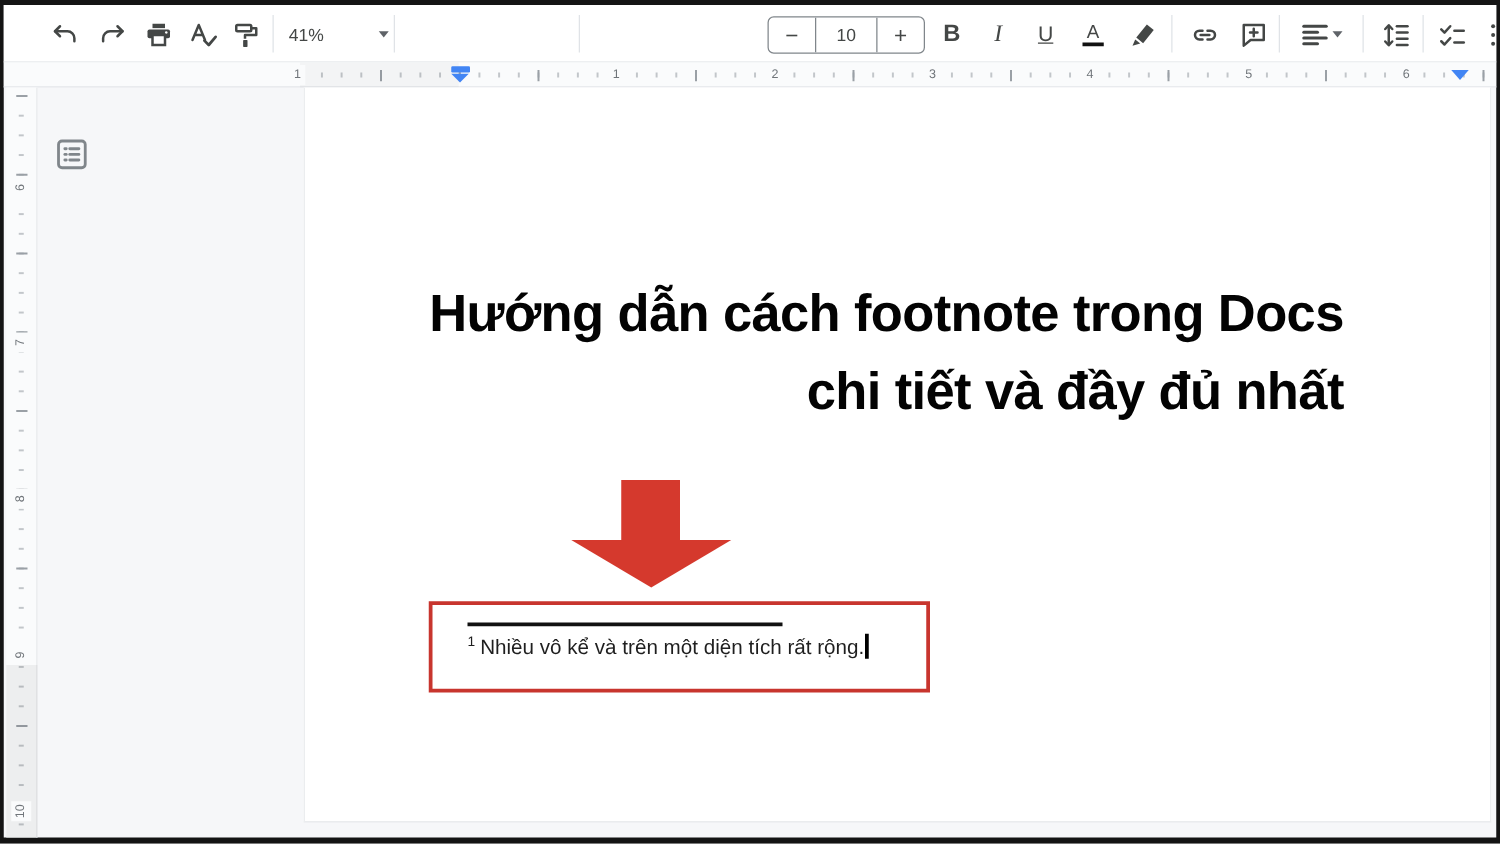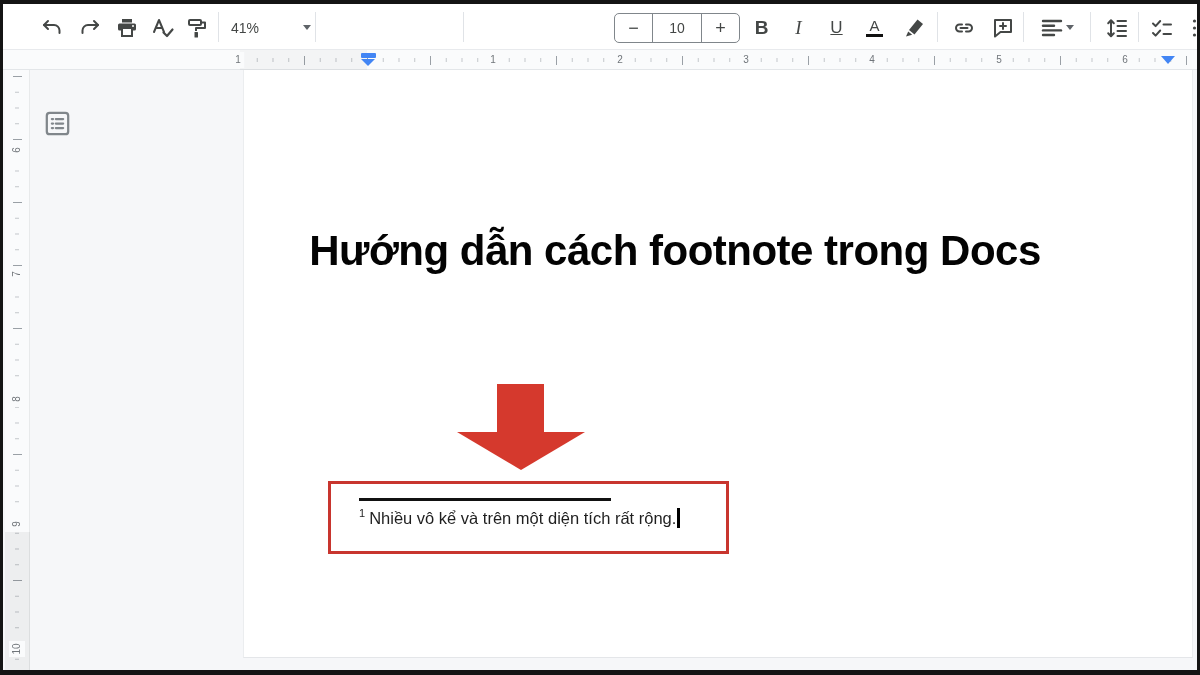--- a/index.html
+++ b/index.html
@@ -43,26 +43,26 @@
      background-size:9px 63px,4px 15.75px;
      background-position:center 6px,center 6px;
      background-repeat:repeat-y,repeat-y; }
   .ruler-v .vshade { position:absolute; left:0; top:462px; width:25px; height:138px; background:rgba(0,0,0,0.05); }
   .vnum { position:absolute; left:50%; width:16px; height:16px; line-height:16px; text-align:center; font-size:10px; color:#70757a; background:#fafbfc; transform:translate(-50%,-50%) rotate(-90deg); }
 
   
   .page { position:absolute; left:243px; top:70px; width:950px; height:588px; background:#ffffff; border-left:1px solid #ebedef; border-right:1px solid #ebedef; border-bottom:1px solid #e4e6e9; cursor:text; }
   .outline-btn { position:absolute; left:42px; top:108px; width:30px; height:30px; display:flex; align-items:center; justify-content:center; cursor:pointer; background:transparent; border:none; }
 
-  .doc-title { position:absolute; left:275px; top:220px; width:800px; text-align:center; font-weight:bold; font-size:42px; line-height:62px; color:#030303; letter-spacing:-0.5px; }
+  .doc-title { position:absolute; left:275px; top:220px; width:800px; text-align:right; font-weight:bold; font-size:42px; line-height:62px; color:#030303; letter-spacing:-0.5px; }
 
   .arrow-shaft { position:absolute; left:497px; top:384px; width:47px; height:49px; background:#d5392d; }
   .arrow-head { position:absolute; left:457px; top:432px; width:0; height:0; border-left:64px solid transparent; border-right:64px solid transparent; border-top:38px solid #d5392d; }
 
-  .fnbox { position:absolute; left:328px; top:481px; width:401px; height:73px; border:3px solid #c8352e; background:#ffffff; }
+  .fnbox { position:absolute; left:343px; top:481px; width:401px; height:73px; border:3px solid #c8352e; background:#ffffff; }
   .fnline { position:absolute; left:28px; top:14px; width:252px; height:2.5px; background:#111111; }
   .fntext { position:absolute; left:28px; top:23px; font-size:16.5px; color:#1f1f1f; white-space:nowrap; }
   .fntext sup { font-size:11px; margin-right:4px; }
   .text-cursor { display:inline-block; width:2.5px; height:20px; background:#000; vertical-align:-4px; margin-left:1px; }
 
   svg.ic { display:block; }
 </style>
 </head>
 <body>
 
@@ -267,20 +267,21 @@
         <line x1="7" y1="16" x2="8" y2="16"></line>
           <line x1="10.5" y1="16" x2="17" y2="16"></line>
       </g>
     </svg>
   </button>
 
   <div class="page"></div>
 
   <div class="doc-title">
     <div>Hướng dẫn cách footnote trong Docs</div>
+    <div>chi tiết và đầy đủ nhất</div>
   </div>
 
   <div class="arrow-shaft"></div>
   <div class="arrow-head"></div>
 
   <div class="fnbox">
     <div class="fnline"></div>
     <div class="fntext"><sup>1</sup><span>Nhiều vô kể và trên một diện tích rất rộng.</span><span class="text-cursor"></span></div>
   </div>
 </div>

